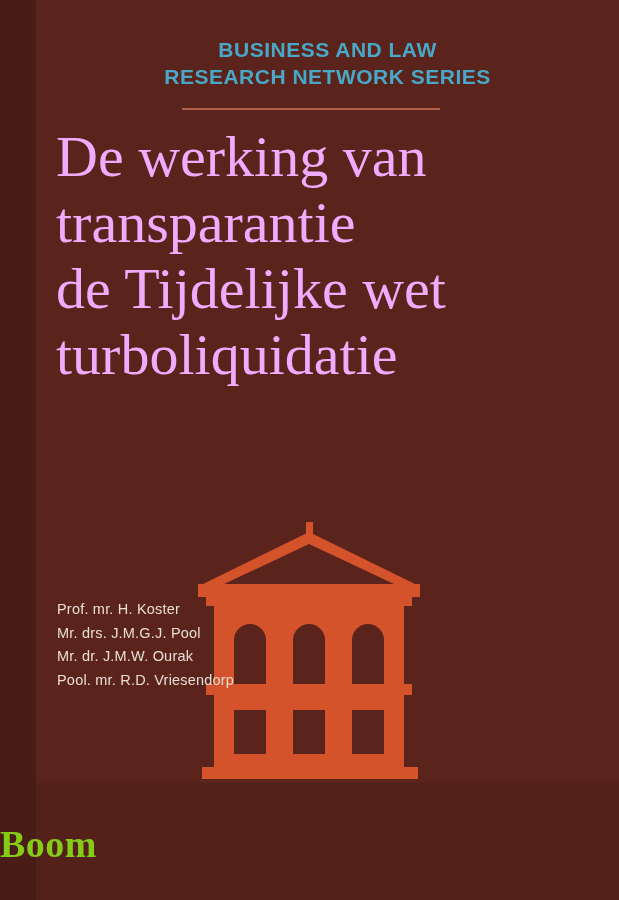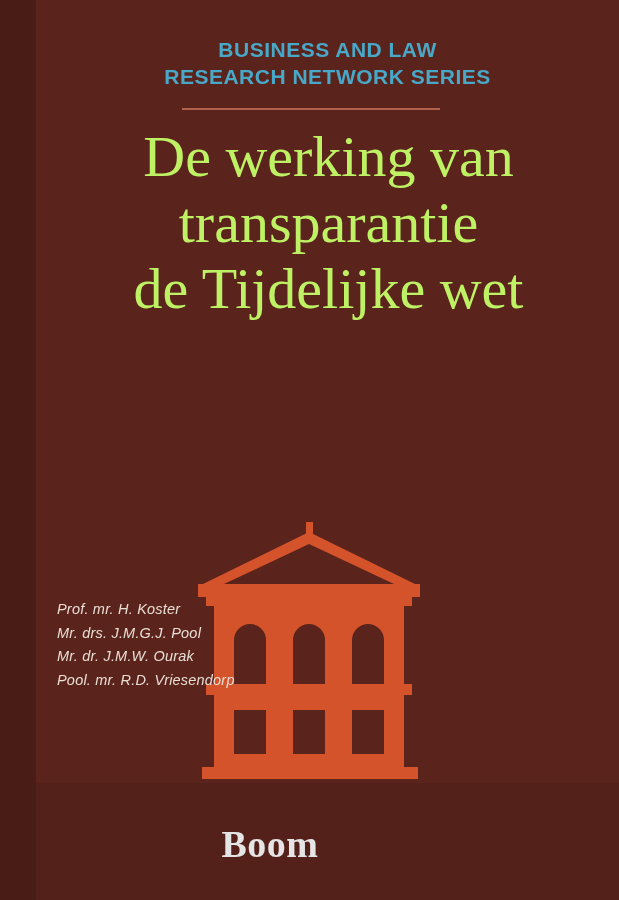--- a/index.html
+++ b/index.html
@@ -81,22 +81,21 @@
     width: 258px;
     height: 2px;
     background: #b1614c;
   }
   
   .title {
     position: absolute;
     left: 56px;
     top: 124px;
     width: 545px;
-    text-align: center;
-    color: #bef264;
+    color: #f0abfc;
     font-family: "Liberation Serif", serif;
     font-size: 58px;
     line-height: 66px;
     letter-spacing: 0px;
   }
   .title-line { display: block; white-space: nowrap; }
   
   .building {
     position: absolute;
     left: 196px;
@@ -108,31 +107,30 @@
   .authors {
     position: absolute;
     left: 57px;
     top: 598px;
     width: 330px;
     color: #e9ded4;
     font-family: "Liberation Sans", sans-serif;
     font-size: 14.5px;
     line-height: 23.5px;
     letter-spacing: 0.2px;
-    font-style: italic;
   }
   .author-line { display: block; white-space: nowrap; }
   
   .publisher {
     position: absolute;
     left: 0;
     top: 822px;
     width: 540px;
-    text-align: center;
-    color: #e5e5e5;
+    text-align: left;
+    color: #84cc16;
     font-family: "Liberation Serif", serif;
     font-weight: bold;
     font-size: 38px;
     letter-spacing: 0.5px;
   }
 </style>
 </head>
 <body>
 
 <div id="cover">
@@ -176,20 +174,21 @@
   <div class="series">
     <span>BUSINESS AND LAW</span><br>
     <span>RESEARCH NETWORK SERIES</span>
   </div>
   <div class="series-rule"></div>
 
   <div class="title">
     <span class="title-line">De werking van</span>
     <span class="title-line">transparantie</span>
     <span class="title-line">de Tijdelijke wet</span>
+    <span class="title-line">turboliquidatie</span>
   </div>
 
   <div class="authors">
     <span class="author-line">Prof. mr. H. Koster</span>
     <span class="author-line">Mr. drs. J.M.G.J. Pool</span>
     <span class="author-line">Mr. dr. J.M.W. Ourak</span>
     <span class="author-line">Pool. mr. R.D. Vriesendorp</span>
   </div>
 
   <div class="publisher">Boom</div>

